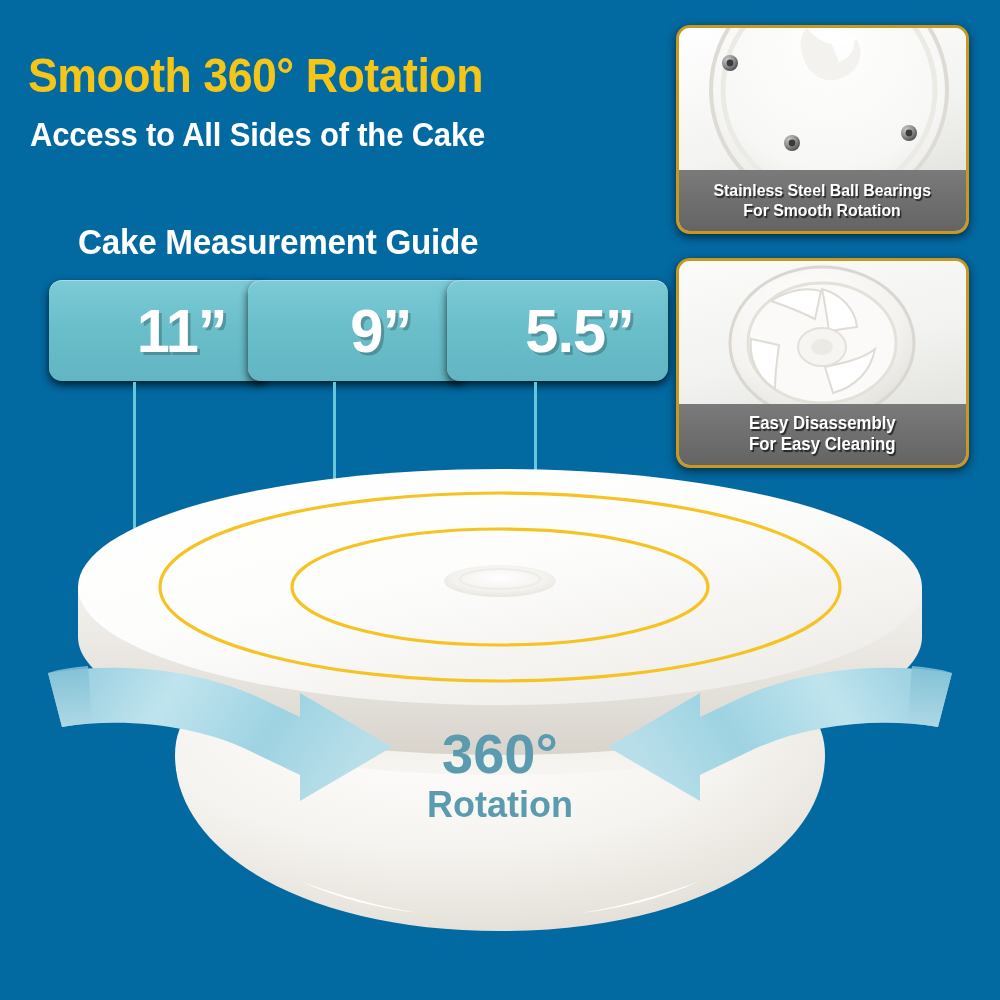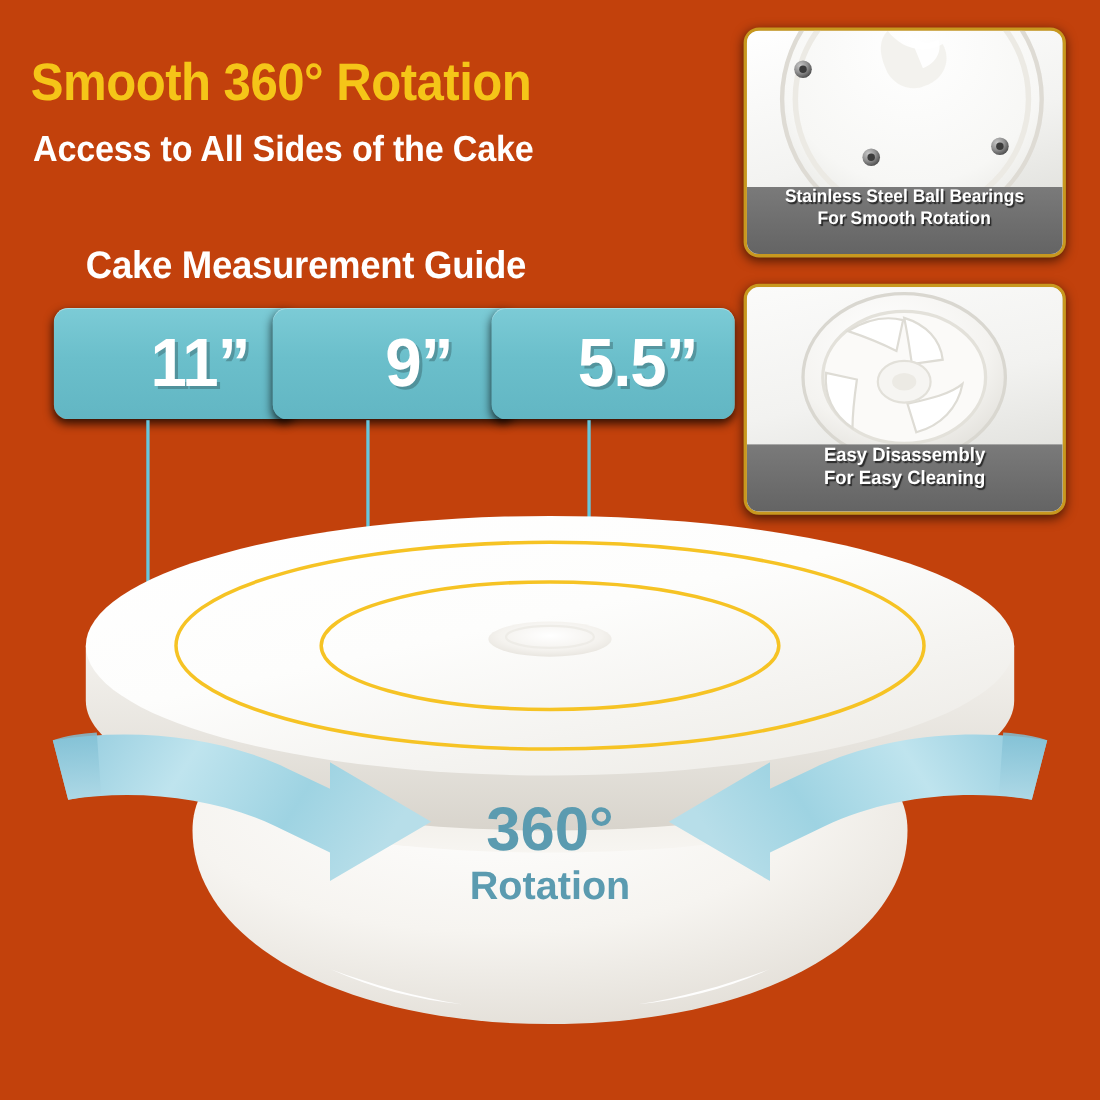--- a/index.html
+++ b/index.html
@@ -1,17 +1,17 @@
 <!DOCTYPE html>
 <html><head>
 <meta charset="utf-8">
 <style>
   html,body{margin:0;padding:0;background:#000;}
   body{width:1000px;height:1000px;overflow:hidden;font-family:"Liberation Sans",sans-serif;}
-  #stage{position:relative;width:1000px;height:1000px;background:#c2410c;overflow:hidden;}
+  #stage{position:relative;width:1000px;height:1000px;background:#0369a1;overflow:hidden;}
 
   
   .headline{
     position:absolute;left:28px;top:52px;width:620px;
     font-size:48px;font-weight:bold;letter-spacing:-0.5px;
     color:#F5C518;line-height:1.0;
     transform:scaleX(0.93);transform-origin:left center;
     white-space:nowrap;
   }
   .subhead{
@@ -67,21 +67,21 @@
     position:absolute;border:3px solid #C8981F;border-radius:14px;
     overflow:hidden;background:#dcdcdc;
     box-shadow:0 3px 10px rgba(0,0,0,.6);
   }
   #panel-bearings{left:676px;top:25px;width:287px;height:203px;}
   #panel-disassembly{left:676px;top:258px;width:287px;height:204px;}
   .panel .photo{position:absolute;left:0;top:0;right:0;bottom:0;}
   .panel .caption{
     position:absolute;left:0;right:0;bottom:0;height:61px;
     background:linear-gradient(180deg,#7a7a7a 0%,#646464 100%);
-    display:flex;flex-direction:column;align-items:center;
+    display:flex;flex-direction:column;align-items:center;justify-content:center;
     gap:1px;
   }
   .panel .caption div{
     font-size:16.5px;font-weight:bold;color:#fff;line-height:1.14;
     text-shadow:1.5px 1.5px 1px rgba(0,0,0,.65);
     transform:scaleX(0.96);white-space:nowrap;
   }
   #panel-disassembly .caption div{font-size:17.5px;}
 </style>
 </head>

